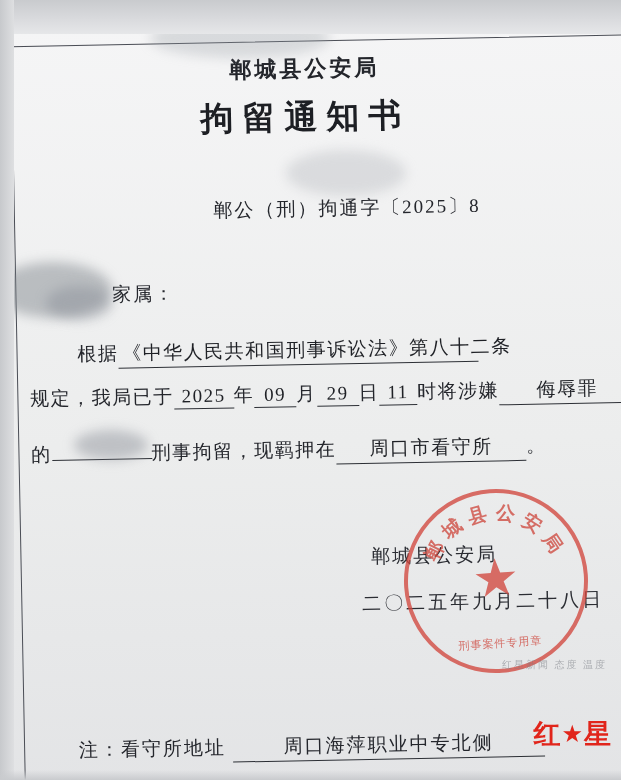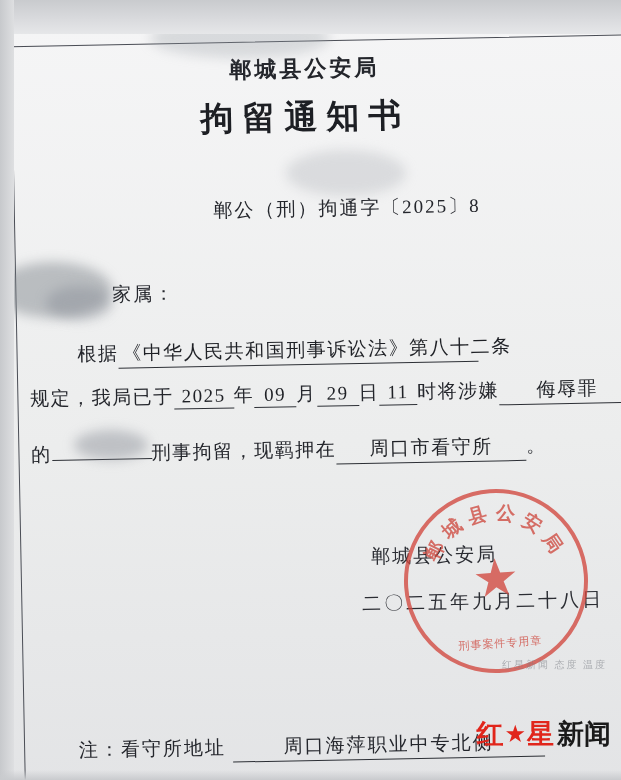--- a/index.html
+++ b/index.html
@@ -369,19 +369,18 @@
   <div class="smudge smudge-a"></div>
   <div class="smudge smudge-b"></div>
   <div class="smudge smudge-c"></div>
 
   <div class="watermark">红星新闻 态度 温度</div>
 
   <div class="logo">
     <span class="lg-red">红</span>
       <span class="lg-star">★</span>
       <span class="lg-red">星</span>
-      <span class="lg-black">新闻</span>
   </div>
 
   <div class="top-shadow"></div>
   <div class="left-shadow"></div>
   <div class="bottom-shadow"></div>
 </div>
 
 </body></html>

